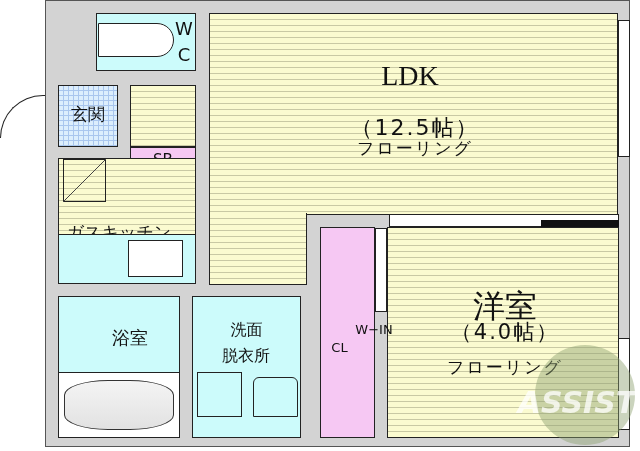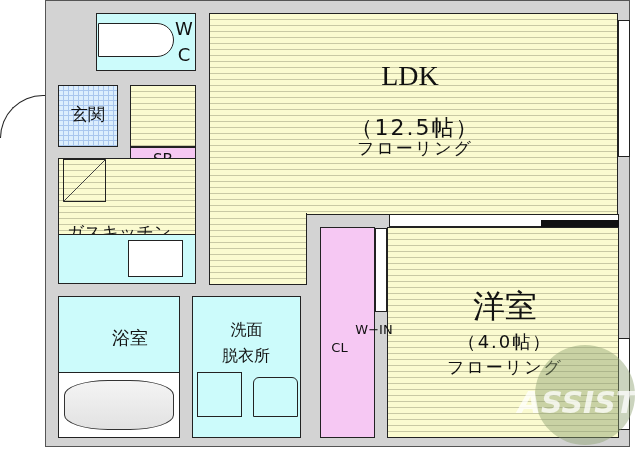--- a/index.html
+++ b/index.html
@@ -26,21 +26,21 @@
 <div class="abs wall" style="left:45px;top:0;width:585px;height:447px;border:1.5px solid #555;"></div>
 
 <div class="abs floor" style="left:209px;top:13px;width:409px;height:202px;"></div>
 <div class="abs floor" style="left:209px;top:213px;width:98px;height:72px;border-top:none;"></div>
 <div class="lbl" style="left:370px;top:60px;width:80px;font-size:28px;font-family:Liberation Serif, serif;">LDK</div>
 <div class="lbl" style="left:330px;top:97px;width:170px;font-size:22px;letter-spacing:2px;margin-top:16px;">（12.5帖）</div>
 <div class="lbl" style="left:330px;top:137px;width:170px;font-size:17px;letter-spacing:2px;">フローリング</div>
 
 <div class="abs floor" style="left:387px;top:227px;width:232px;height:211px;"></div>
 <div class="lbl" style="left:465px;top:285px;width:80px;font-size:32px;">洋室</div>
-<div class="lbl" style="left:425px;top:330px;width:160px;font-size:18px;letter-spacing:2px;">（4.0帖）</div>
+<div class="lbl" style="left:425px;top:318px;width:160px;font-size:21px;letter-spacing:2px;">（4.0帖）</div>
 <div class="lbl" style="left:420px;top:356px;width:170px;font-size:17px;letter-spacing:2px;">フローリング</div>
 
 <div class="abs win" style="left:389px;top:214px;width:230px;height:13px;"></div>
 <div class="abs" style="left:541px;top:220px;width:78px;height:7px;background:#111;"></div>
 
 <div class="abs pink" style="left:320px;top:227px;width:55px;height:211px;"></div>
 <div class="lbl" style="left:340px;top:322px;width:68px;font-size:13px;text-align:center;">W−IN</div>
 <div class="lbl" style="left:320px;top:340px;width:39px;font-size:13px;">CL</div>
 <div class="abs win" style="left:375px;top:228px;width:12px;height:84px;"></div>
 

